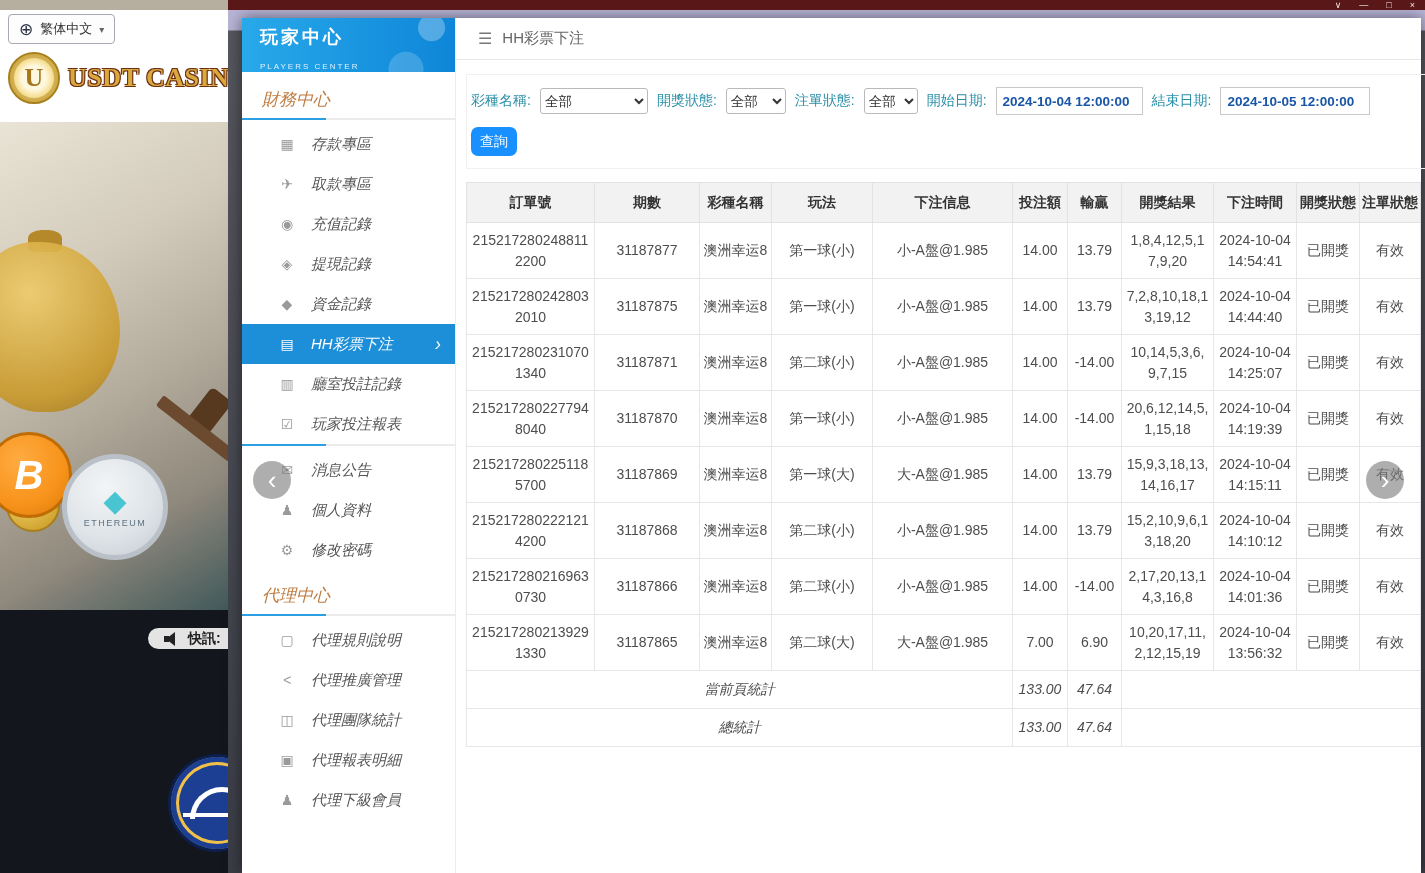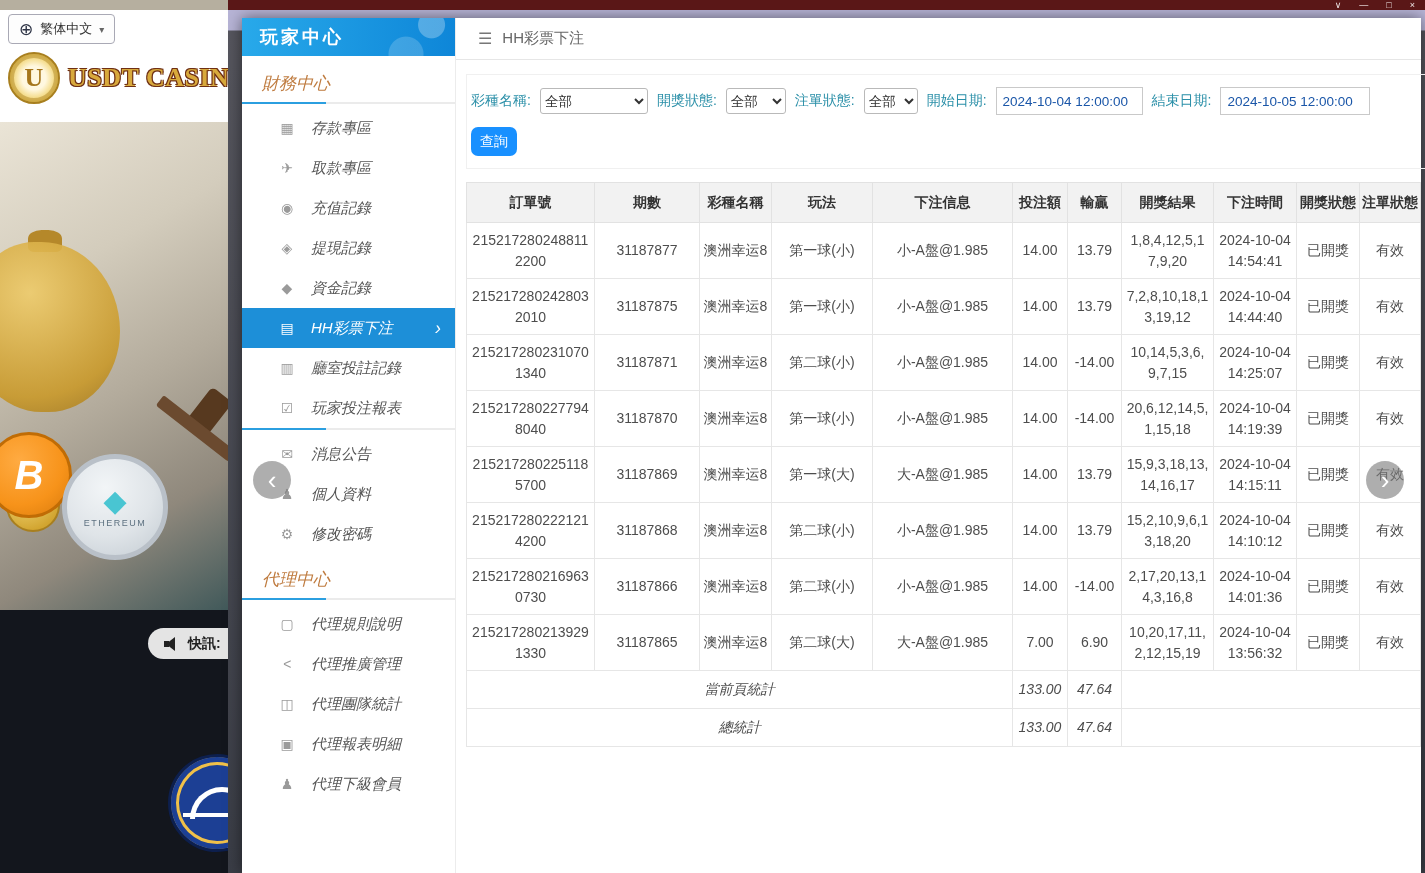--- a/index.html
+++ b/index.html
@@ -41,41 +41,41 @@
   .hero-bitcoin { position:absolute; left:-14px; top:310px; width:86px; height:86px; border-radius:50%;
     background: radial-gradient(circle at 38% 32%, #ffab42, #f7931a 60%, #d87a0c); border:3px solid #c06c05;
     display:flex; align-items:center; justify-content:center; }
   .hero-bitcoin span { color:#fff; font-weight:bold; font-size:40px; font-style:italic; }
   .hero-eth { position:absolute; left:62px; top:332px; width:106px; height:106px; border-radius:50%;
     background: radial-gradient(circle at 40% 30%, #f2f5f7, #dfe4e8 55%, #c3cbd2); border:5px solid #b9c0c8;
     display:flex; flex-direction:column; align-items:center; justify-content:center; gap:2px; }
   .hero-eth-diamond { color:#49c5d2; font-size:30px; line-height:1; }
   .hero-eth-label { font-size:9px; letter-spacing:1.5px; color:#5d7180; }
   .bg-bottom { position:relative; height:263px; background:#13161d; }
-  .ticker-bar { position:absolute; left:148px; right:0; top:18px; height:31px; background:#e4e4e4; border-radius:19px 0 0 19px;
+  .ticker-bar { position:absolute; left:148px; right:0; top:18px; height:21px; background:#e4e4e4; border-radius:19px 0 0 19px;
     display:flex; align-items:center; gap:8px; padding-left:16px;text-align:right; }
   .speaker { position:relative; width:16px; height:14px; flex:0 0 auto; }
   .speaker::before { content:""; position:absolute; left:0; top:4px; width:5px; height:6px; background:#222; }
   .speaker::after { content:""; position:absolute; left:2px; top:0; border-top:7px solid transparent; border-bottom:7px solid transparent; border-right:9px solid #222; }
   .ticker-label { font-weight:bold; color:#222; font-size:14px; }
   .team-logo { position:absolute; left:168px; top:144px; width:98px; height:98px; border-radius:50%;
     background:#1c3f94; border:3px solid #0d1f4d;
     box-shadow: inset 0 0 0 5px #1c3f94, inset 0 0 0 8px #f0c049; }
   .team-logo::after { content:""; position:absolute; left:19px; top:30px; width:54px; height:27px;
     border:5px solid #fff; border-bottom:none; border-radius:54px 54px 0 0; }
   .team-logo::before { content:""; position:absolute; left:12px; top:56px; width:68px; height:4px; background:#fff; }
   
   .backdrop { position:absolute; left:228px; top:10px; width:1197px; height:863px;
     background: linear-gradient(180deg, #b7b4d6 0px, #b7b4d6 20px, #56565e 21px, #3a3d46 100%); z-index:10; }
   
   .modal { position:absolute; left:242px; top:18px; width:1179px; height:855px; background:#fff; z-index:20;
     box-shadow:0 0 14px rgba(0,0,0,.5); display:flex; }
   
   .sidebar { width:214px; flex:0 0 auto; border-right:1px solid #ececec; background:#fff; }
-  .sidebar-header { height:38px; padding:7px 0 4px 18px; color:#fff;
+  .sidebar-header { height:54px; padding:7px 0 4px 18px; color:#fff;
     background:
       radial-gradient(circle at 89% 18%, rgba(255,255,255,.28) 0 13px, rgba(255,255,255,0) 14px),
       radial-gradient(circle at 77% 95%, rgba(255,255,255,.18) 0 17px, rgba(255,255,255,0) 18px),
       linear-gradient(90deg,#28a9ea,#0e86d8); }
   .sidebar-title { font-size:18px; font-weight:bold; letter-spacing:3px; }
   .sidebar-subtitle { font-size:8px; letter-spacing:2px; color:rgba(255,255,255,.85); margin-top:13px; }
   .sidebar-menu { padding-top:2px;font-style:italic; }
   .section-title { padding:14px 0 7px 20px; font-size:17px; color:#bf7b3f; }
   .section-rule { height:2px; background: linear-gradient(90deg, #2b9fe0 0 84px, #ebebeb 84px 100%); margin-bottom:4px; }
   .menu-item { height:40px; display:flex; align-items:center; padding-left:36px; gap:15px; color:#555; font-size:15px; cursor:pointer; }
@@ -89,21 +89,21 @@
   .hamburger { color:#777; font-size:16px; cursor:pointer; }
   .topbar-title { color:#666; font-size:15px; }
   .filter-card { margin:14px 0 0 10px; width:970px; border:1px solid #f0f0f0; padding:12px 10px 12px 4px; }
   .filter-row { display:flex; align-items:center; gap:9px; flex-wrap:nowrap; }
   .filter-label { color:#2a8fa8; font-size:14px; white-space:nowrap; }
   .filter-row select { height:26px; border:1px solid #b9b9b9; border-radius:3px; font-size:13.5px; color:#333; background:#fff;
     font-family:inherit; }
   .sel-lottery { width:108px; }
   .sel-draw { width:60px; }
   .sel-bet { width:54px; }
-  .date-input { height:28px; border:1px solid #c9c9c9; font-size:13.5px; color:#1a56a8; padding:0 6px; font-family:inherit; }
+  .date-input { height:28px; border:1px solid #c9c9c9; font-size:13.5px; color:#1a56a8; padding:0 6px; font-family:inherit;font-weight:bold; }
   .date-start { width:147px; }
   .date-end { width:150px; }
   .search-btn { margin-top:12px; width:46px; height:29px; background:#1890ff; border:none; border-radius:7px;
     color:#fff; font-size:14px; cursor:pointer; font-family:inherit; }
   .table-wrap { margin:13px 0 0 10px; width:954px; }
   table.data { width:954px; border-collapse:collapse; table-layout:fixed; }
   table.data th { background:#f2f2f2; border:1px solid #e2e2e2; height:40px; font-size:14px; font-weight:bold; color:#333; padding:0 2px; }
   table.data td { border:1px solid #e6e6e6; height:56px; text-align:center; color:#4d4d4d; font-size:14px; padding:4px 3px; line-height:1.45; }
   td.brk { word-break:break-all; }
   tr.total-row td { height:38px;font-style:italic; }

